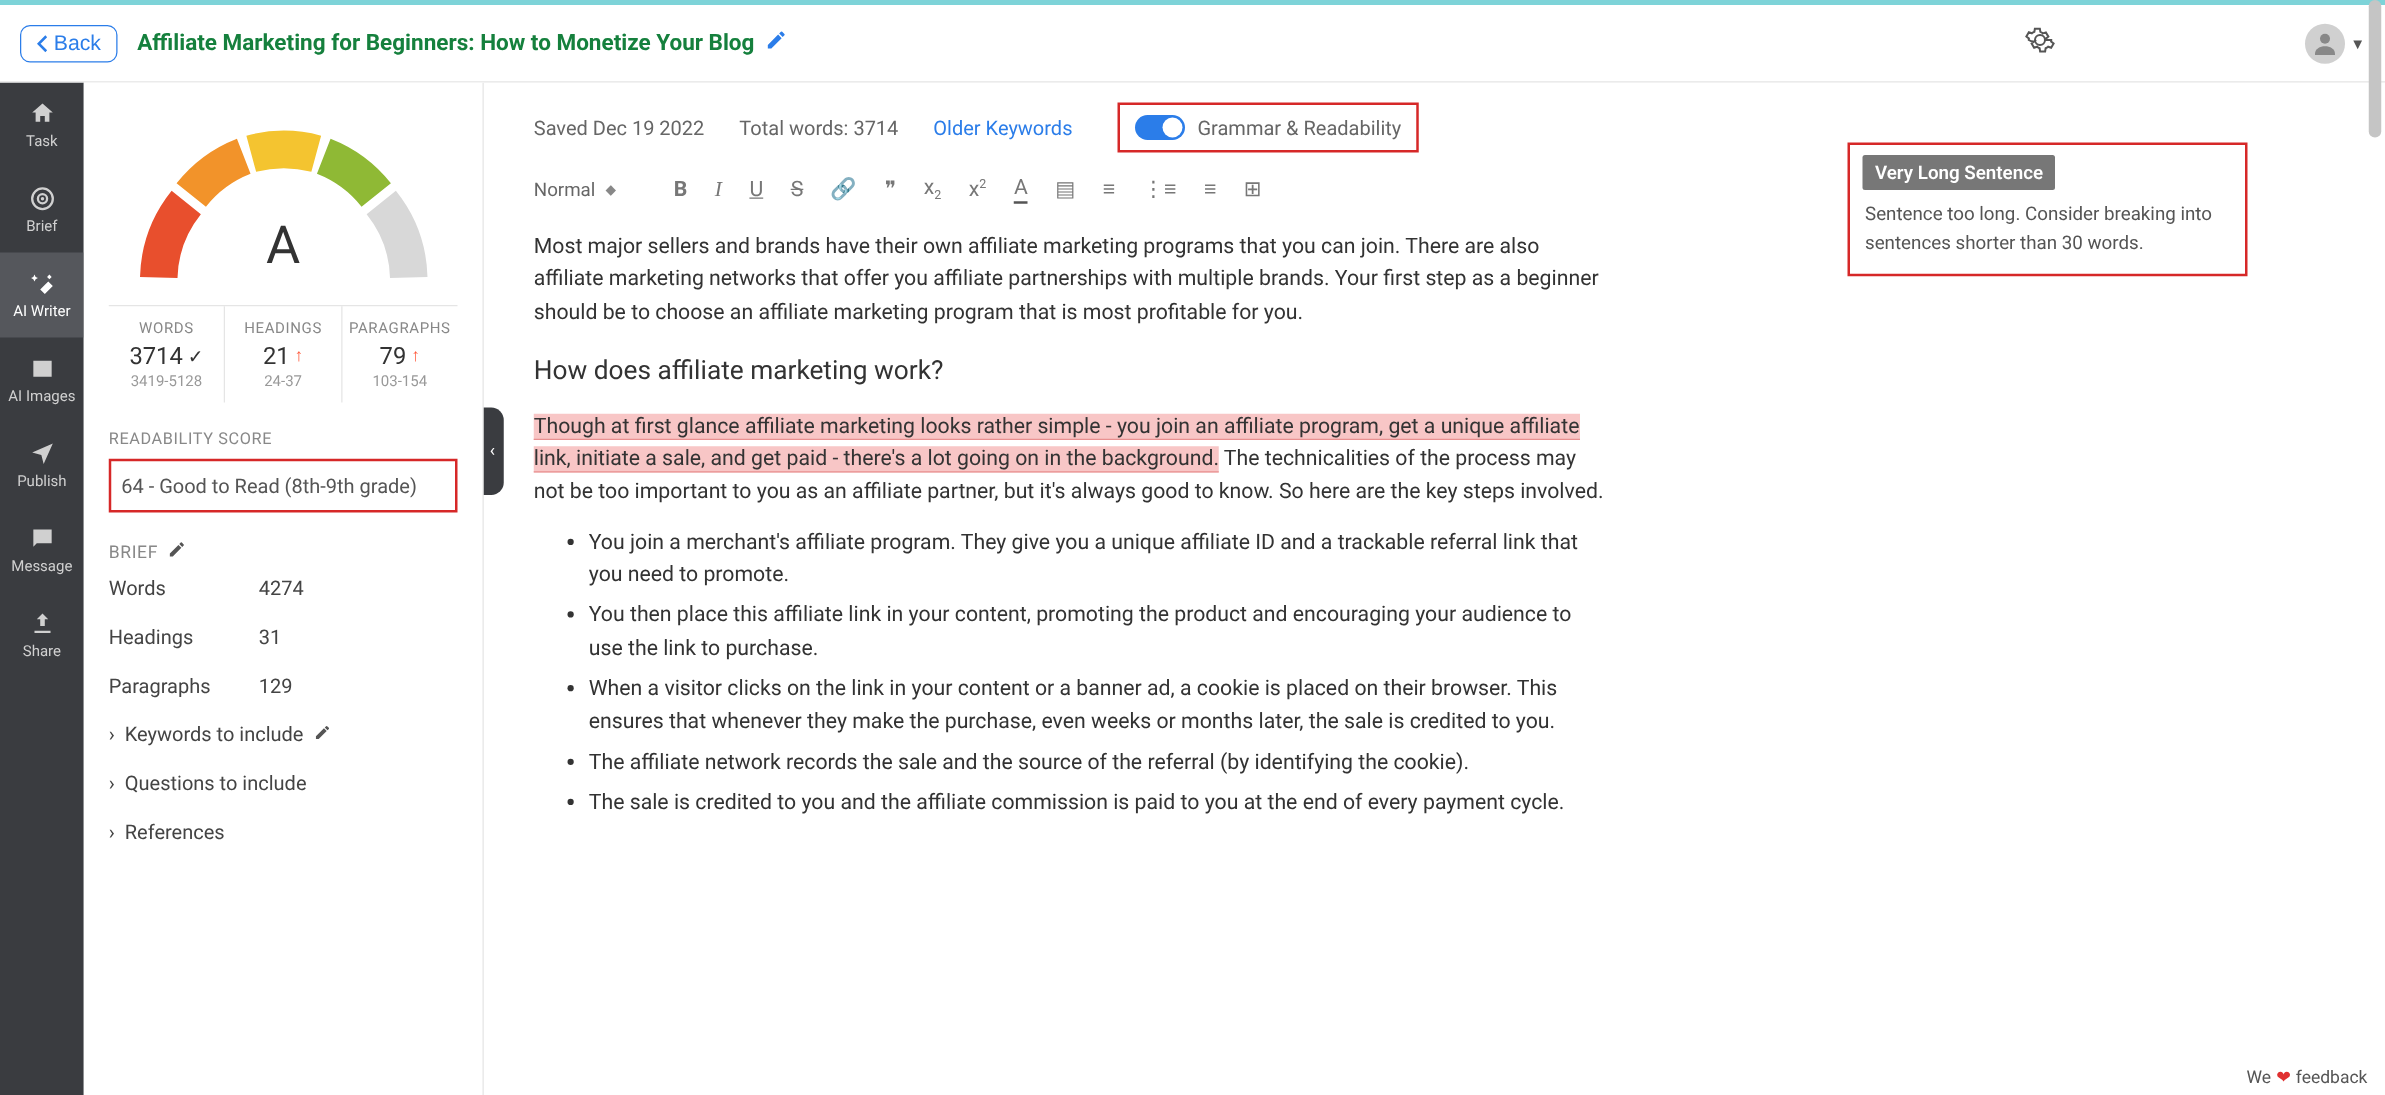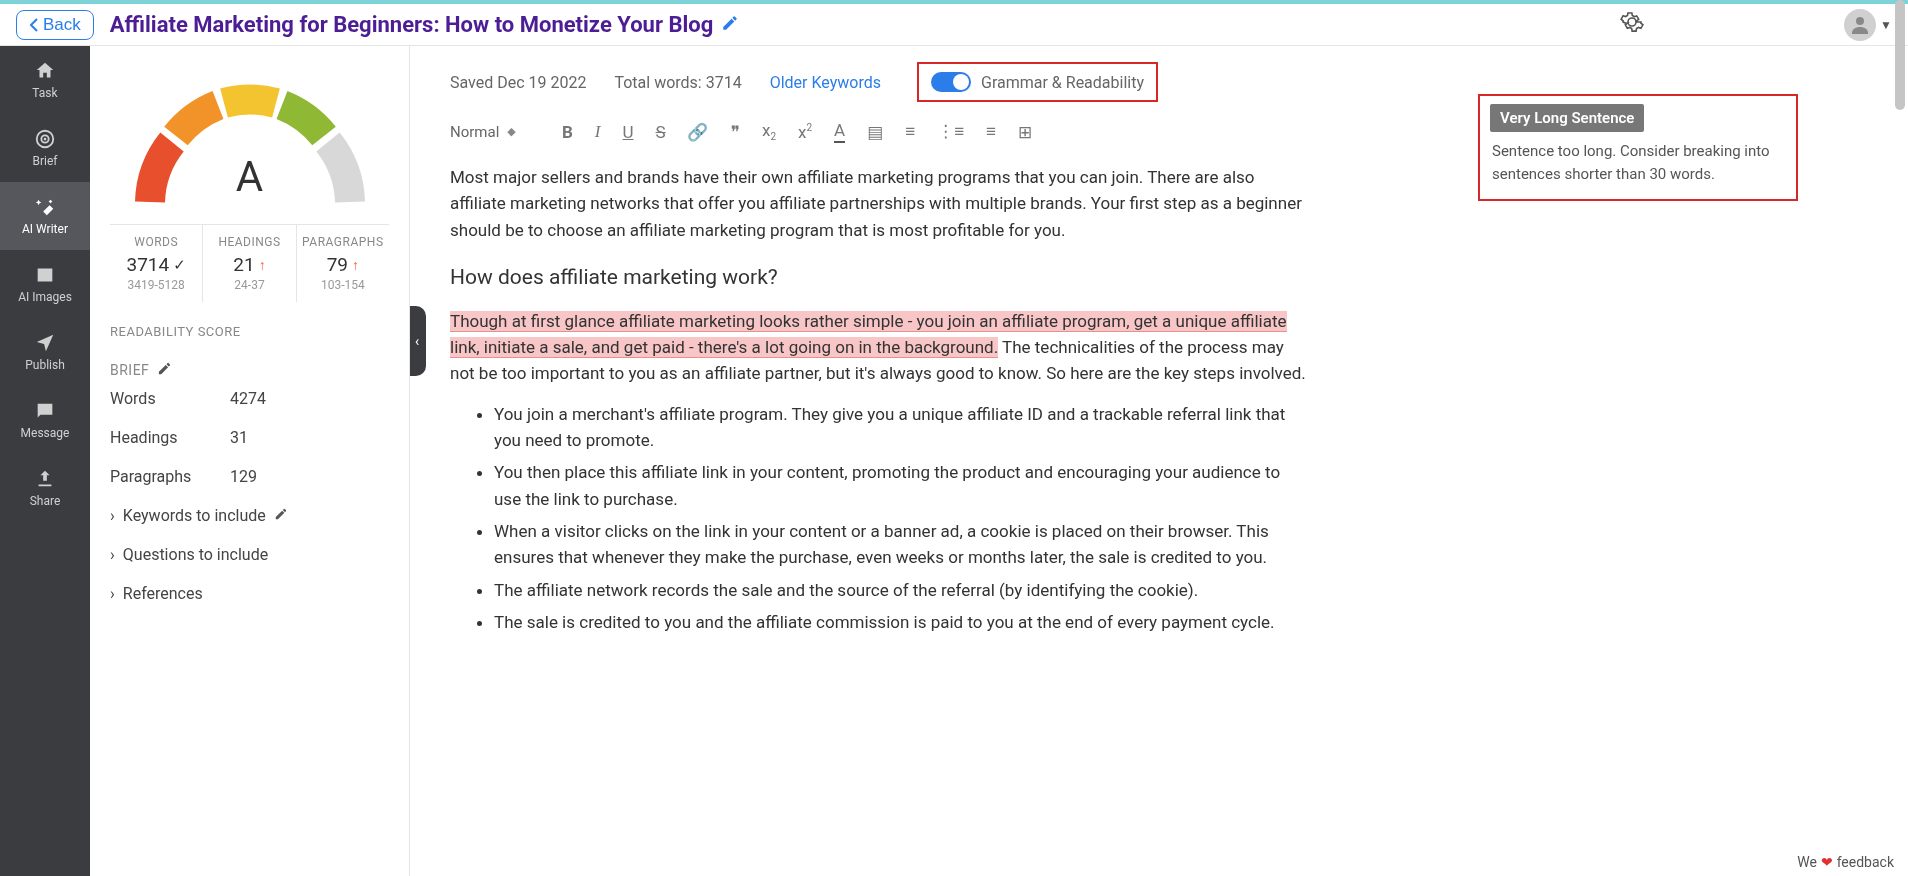--- a/index.html
+++ b/index.html
@@ -1,30 +1,30 @@
 <!DOCTYPE html>
 <html><head>
 <meta charset="utf-8">
 <style>
 * { margin:0; padding:0; box-sizing:border-box; }
 body { font-family:-apple-system,BlinkMacSystemFont,'Segoe UI',Roboto,sans-serif; font-size:14px; color:#333; background:#fff; overflow:hidden; }
 .app { display:flex; flex-direction:column; height:876px; width:1908px; }
 .topbar { height:4px; background:#7dd3d8; }
-.header { display:flex; align-items:center; padding:8px 16px; border-bottom:1px solid #e5e5e5; height:42px; }
+.header { display:flex; align-items:center; padding:8px 16px; border-bottom:1px solid #e5e5e5; height:62px; }
 .back-btn { display:inline-flex; align-items:center; gap:4px; padding:4px 12px; border:1.5px solid #2b7de9; border-radius:8px; color:#2b7de9; font-size:17px; font-weight:500; cursor:pointer; background:#fff; }
 .back-btn svg { width:10px; height:14px; }
-.page-title { font-size:22px; font-weight:700; color:#4c1d95; margin-left:16px; }
+.page-title { font-size:18px; font-weight:700; color:#15803d; margin-left:16px; }
 .edit-icon { color:#2b7de9; margin-left:8px; font-size:18px; }
 .spacer { flex:1; }
 .gear { font-size:22px; color:#555; margin-right:200px; }
 .avatar { width:32px; height:32px; border-radius:50%; background:#d0d0d0; display:flex; align-items:center; justify-content:center; }
 .avatar svg { width:24px; height:24px; fill:#888; }
 .caret { margin-left:4px; color:#555; font-size:12px; }
 .body { display:flex; flex:1; overflow:hidden; }
-.sidebar { width:90px; background:#3a3c40; display:flex; flex-direction:column; }
+.sidebar { width:67px; background:#3a3c40; display:flex; flex-direction:column; }
 .nav-item { display:flex; flex-direction:column; align-items:center; padding:14px 4px; color:#d0d0d0; font-size:12px; cursor:pointer; gap:4px; }
 .nav-item.active { background:#55575c; color:#fff; }
 .nav-item svg { width:22px; height:22px; fill:currentColor; }
 .side-panel { width:320px; background:#fff; border-right:1px solid #e5e5e5; padding:16px 20px; overflow-y:auto; position:relative; }
 .gauge-wrap { display:flex; justify-content:center; margin-bottom:12px; position:relative; }
 .gauge { width:260px; height:150px; position:relative; }
 .grade { position:absolute; top:90px; left:50%; transform:translateX(-50%); font-size:42px; font-weight:400; color:#333; }
 .stats-row { display:flex; border-top:1px solid #e5e5e5; margin-top:8px; }
 .stat { flex:1; text-align:center; padding:10px 4px; border-right:1px solid #e5e5e5; }
 .stat:last-child { border-right:none; }
@@ -186,20 +186,21 @@
           <div class="stat-label">PARAGRAPHS</div>
           <div class="stat-val">
               <span>79</span>
               <span class="arrow-up">↑</span>
             </div>
           <div class="stat-range">103-154</div>
         </div>
       </div>
 
       <div class="section-label">READABILITY SCORE</div>
+      <div class="readability">64 - Good to Read (8th-9th grade)</div>
 
       <div class="brief-head">
         <span>BRIEF</span>
         <span><svg width="15" height="15" viewBox="0 0 24 24">
               <path fill="#555" d="M3 17.25V21h3.75l11-11-3.75-3.75-11 11zM20.7 7.04a1 1 0 0 0 0-1.41l-2.34-2.34a1 1 0 0 0-1.41 0l-1.83 1.83 3.75 3.75 1.83-1.83z"></path>
             </svg></span>
       </div>
       <div class="brief-row">
           <span class="label">Words</span>
           <span>4274</span>

